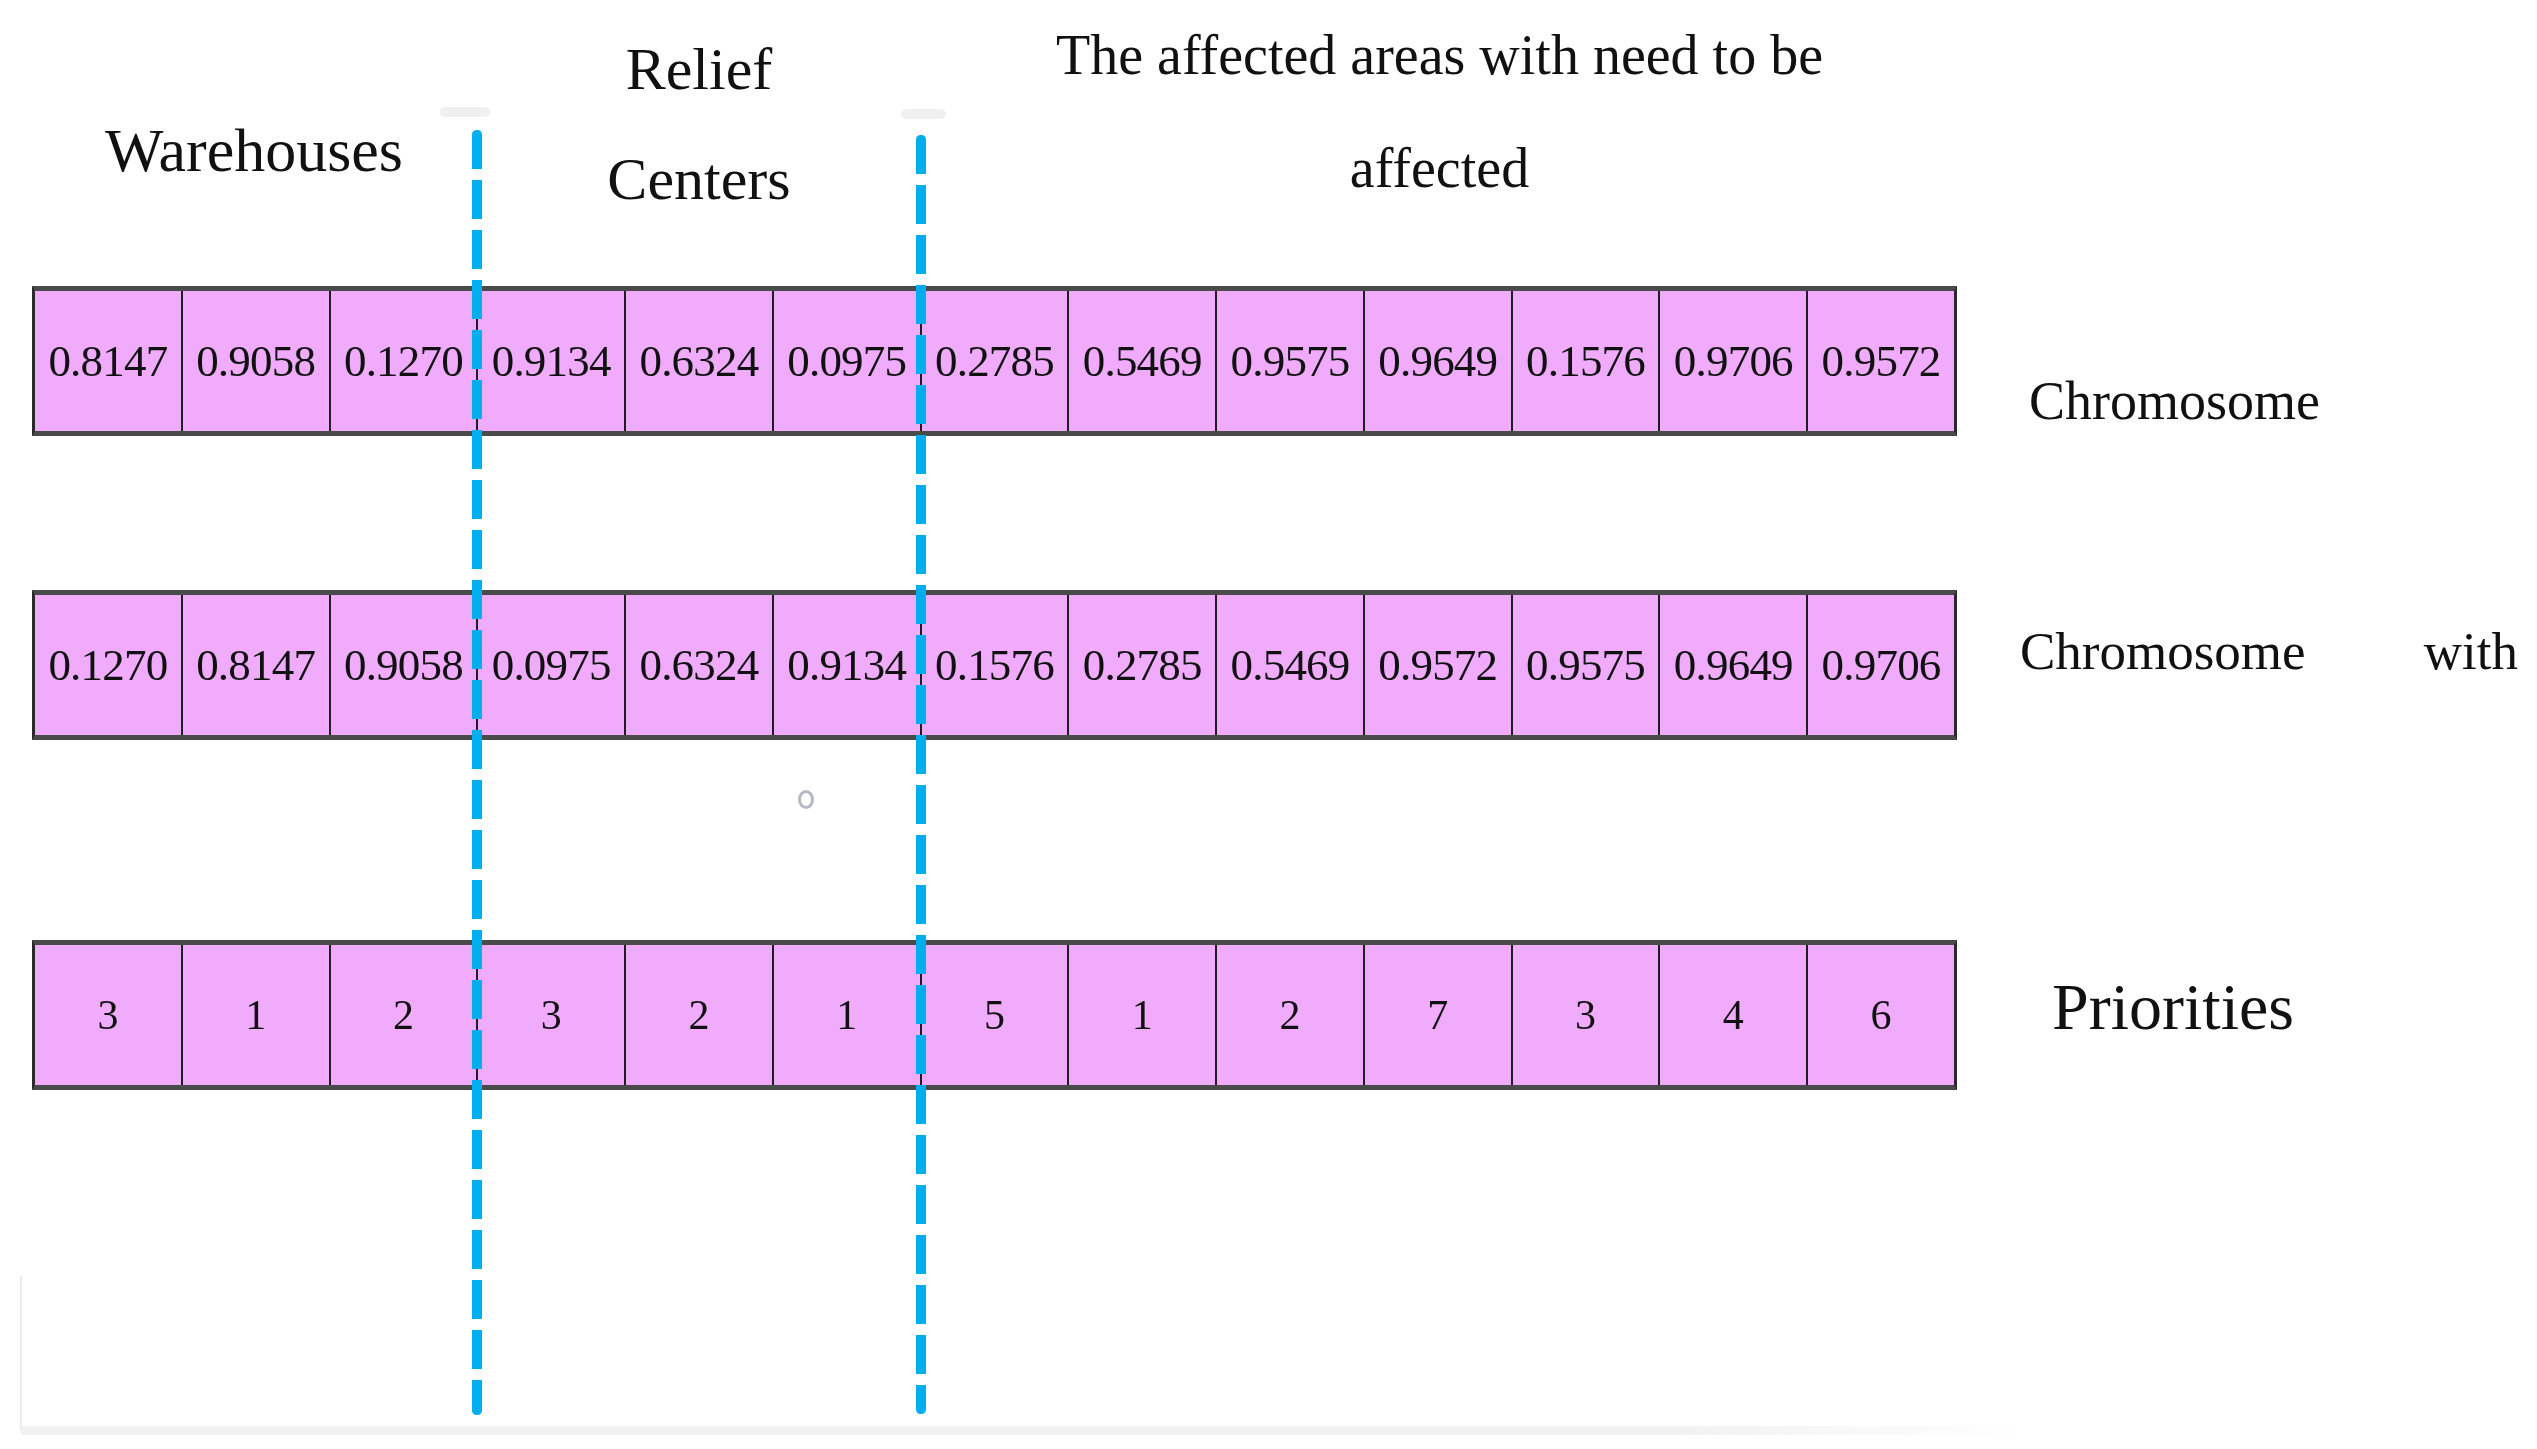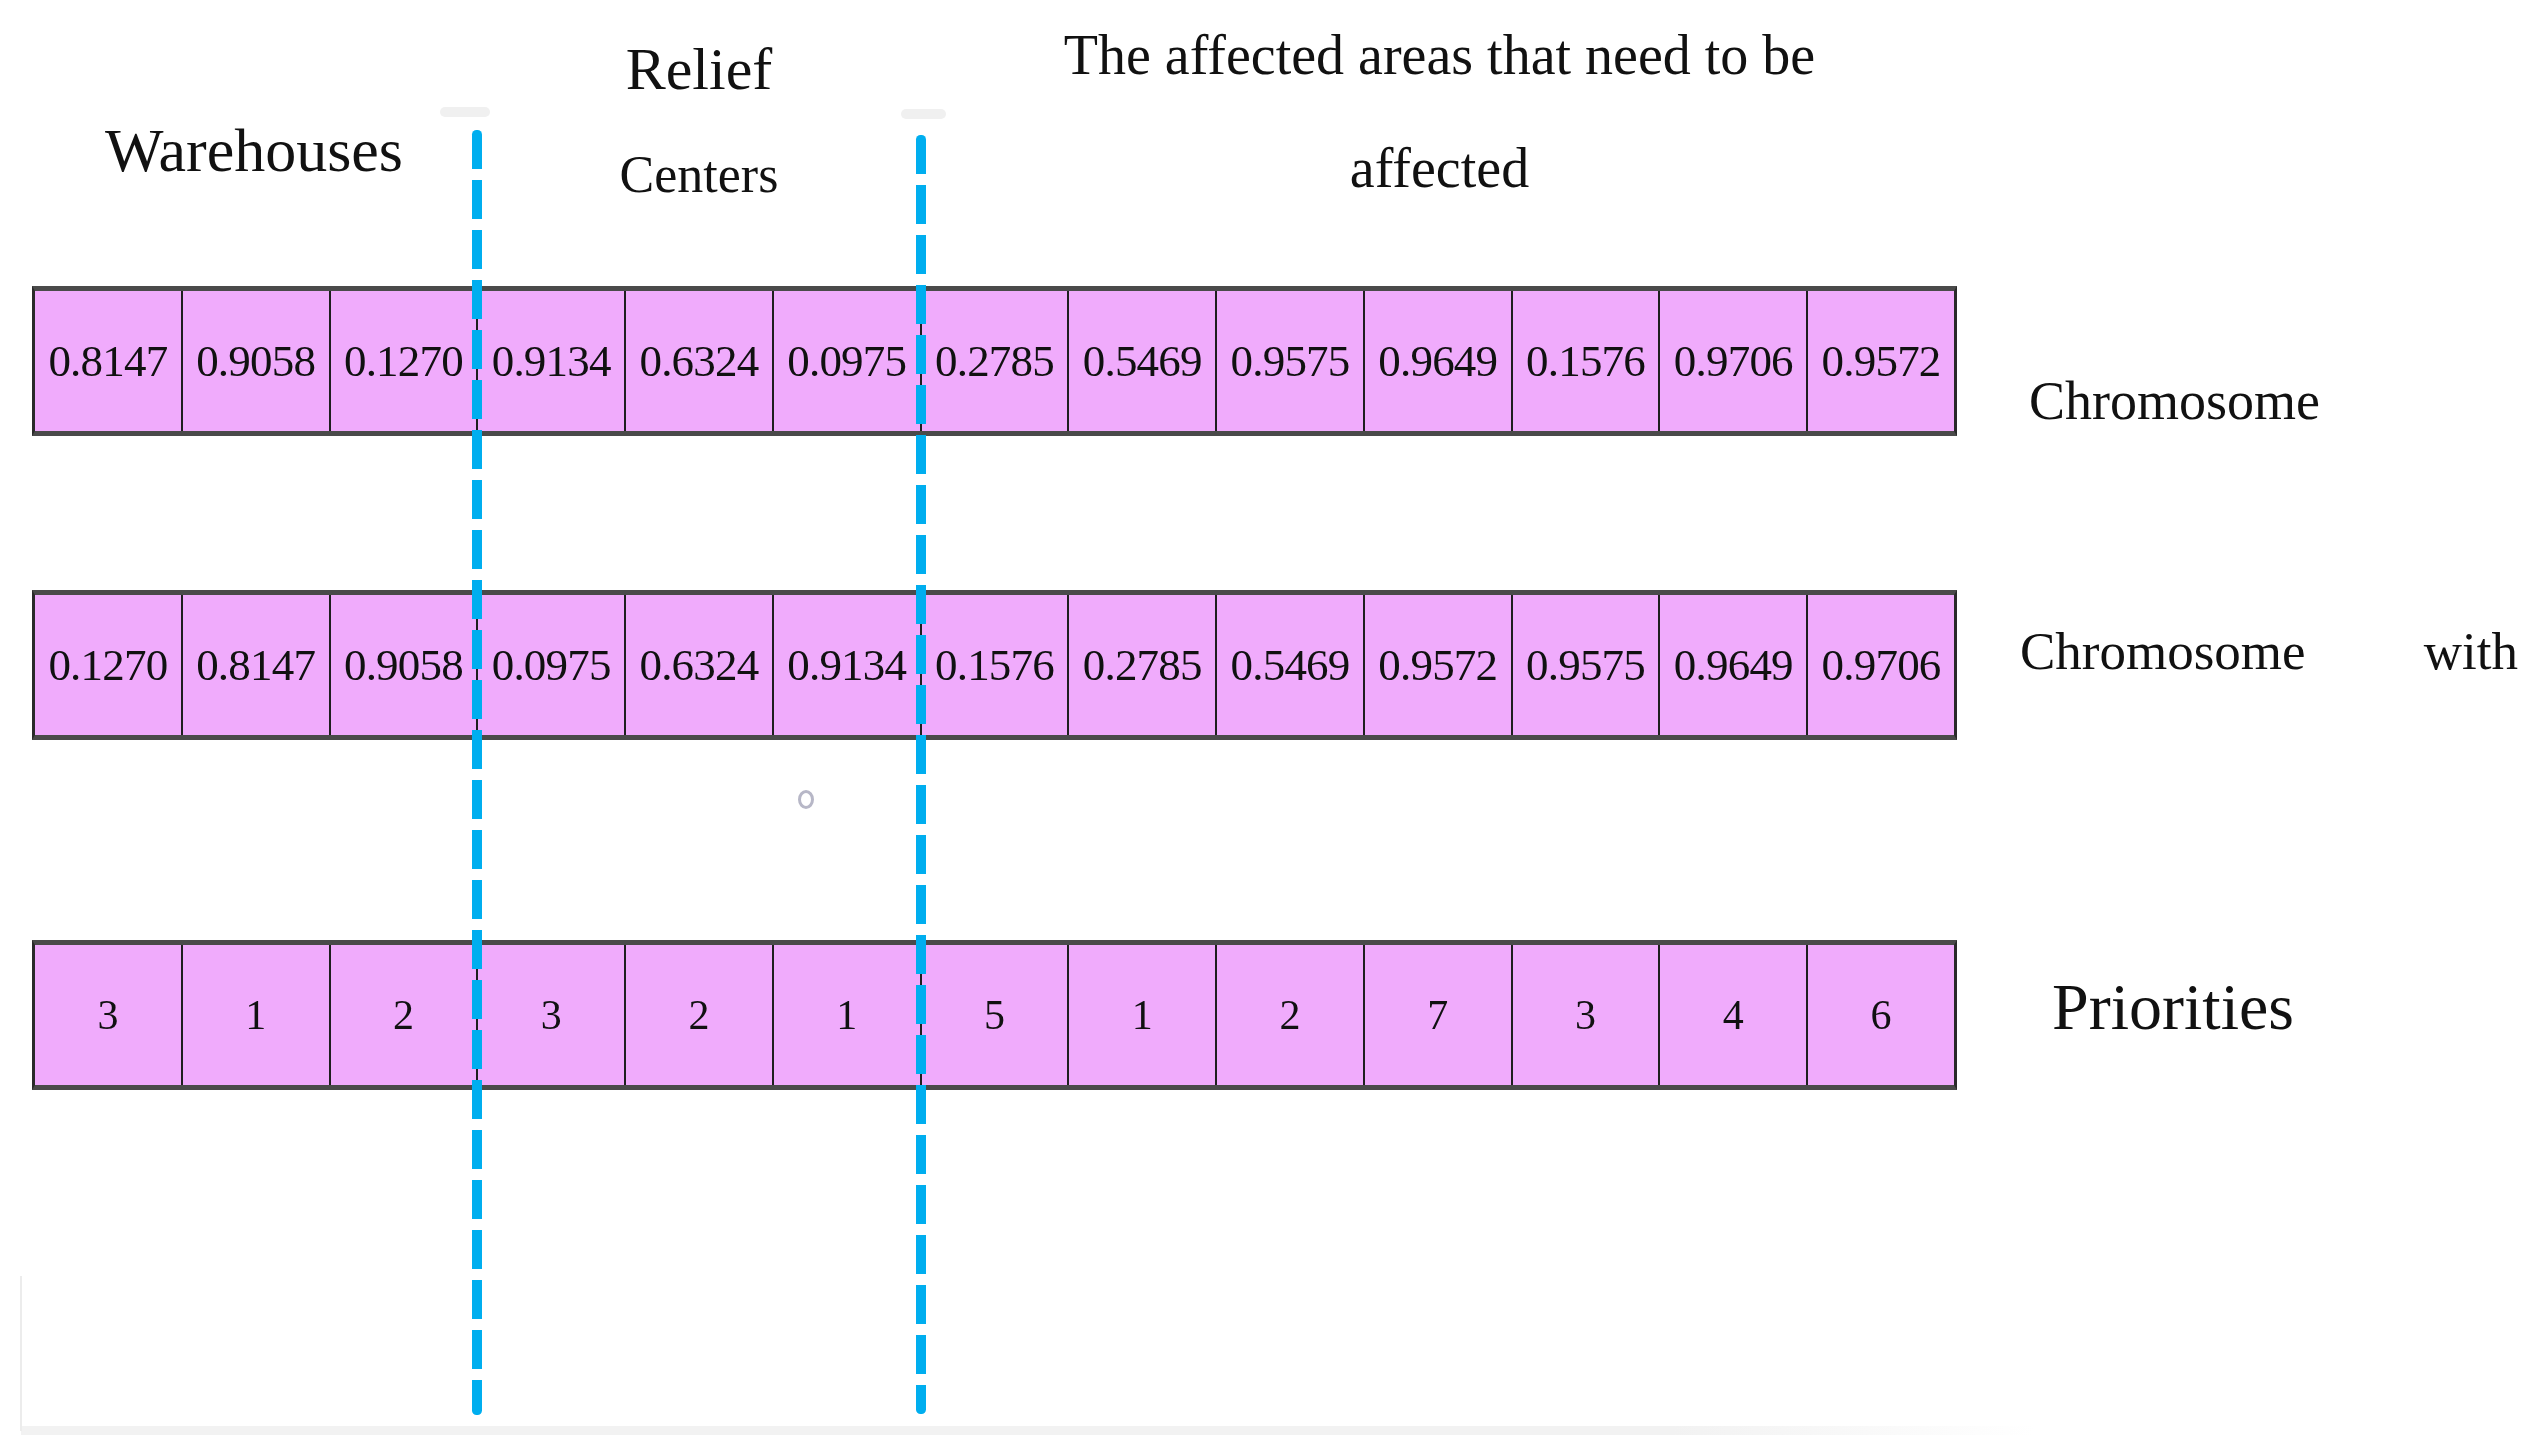--- a/index.html
+++ b/index.html
@@ -11,21 +11,21 @@
     background: #ffffff;
     font-family: "Liberation Serif", "DejaVu Serif", serif;
     color: var(--text-color, #111111);
     overflow: hidden;
   }
 
   
   .sec-label { position: absolute; text-align: center; line-height: 1; white-space: nowrap; }
   .lbl-warehouses { left: 32px;   top: 119px; width: 444px;  font-size: 62px; }
   .lbl-relief-1   { left: 477px;  top: 39px;  width: 444px;  font-size: 60px; }
-  .lbl-relief-2   { left: 477px;  top: 149px; width: 444px;  font-size: 52px; }
+  .lbl-relief-2   { left: 477px;  top: 149px; width: 444px;  font-size: 60px; }
   .lbl-affected-1 { left: 921px; top: 27px;  width: 1037px; font-size: 56px; }
   .lbl-affected-2 { left: 921px; top: 140px; width: 1037px; font-size: 56px; }
 
   
   .row {
     position: absolute;
     left: 32px;
     width: 1925px;
     height: 150px;
     box-sizing: border-box;
@@ -106,21 +106,21 @@
 </head>
 <body>
 
 <div class="canvas">
 
   <div class="sec-label lbl-relief-1">Relief</div>
 
   <div class="sec-label lbl-warehouses">Warehouses</div>
   <div class="sec-label lbl-relief-2">Centers</div>
 
-  <div class="sec-label lbl-affected-1">The affected areas that need to be</div>
+  <div class="sec-label lbl-affected-1">The affected areas with need to be</div>
   <div class="sec-label lbl-affected-2">affected</div>
 
   <div class="row row-1">
       <div class="cell">0.8147</div>
       <div class="cell">0.9058</div>
       <div class="cell">0.1270</div>
       <div class="cell">0.9134</div>
       <div class="cell">0.6324</div>
       <div class="cell">0.0975</div>
       <div class="cell">0.2785</div>

